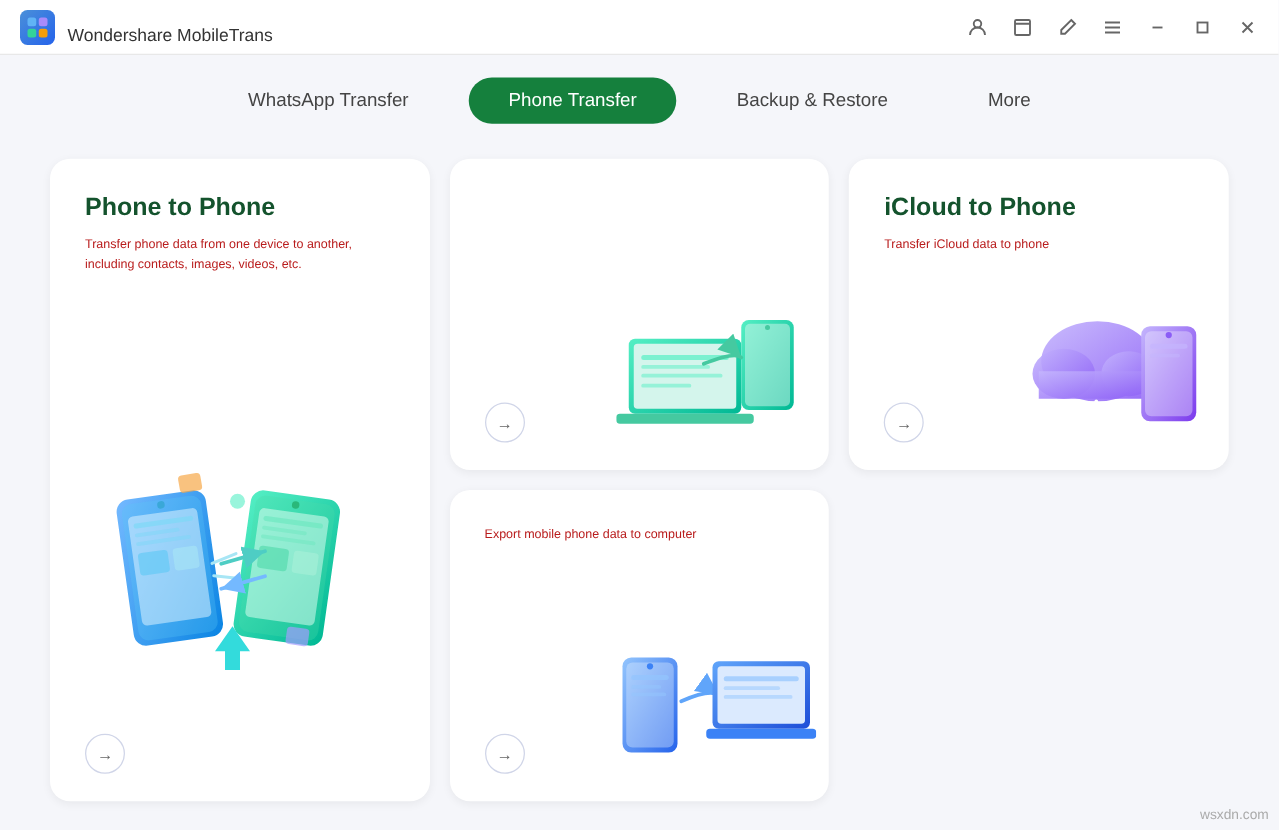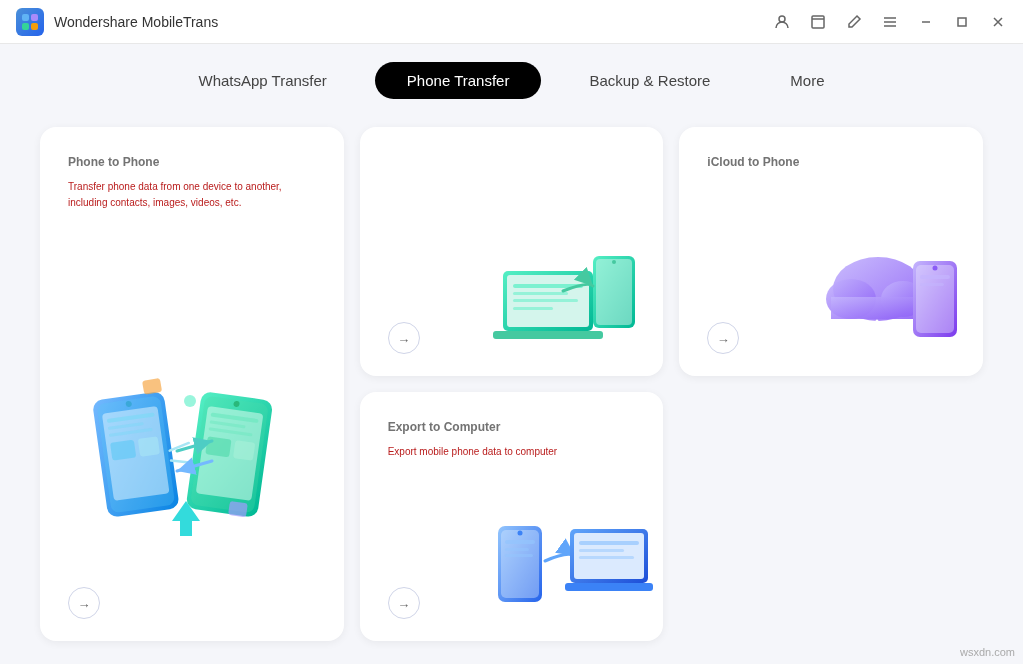--- a/index.html
+++ b/index.html
@@ -18,21 +18,21 @@
       display: flex;
       align-items: center;
       justify-content: space-between;
       padding: 0 16px;
       height: 44px;
       background: #ffffff;
       border-bottom: 1px solid #e8e8e8;
     }
     .titlebar-left {
       display: flex;
-      align-items: center;
+      align-items: flex-end;
       gap: 10px;
     }
     .app-icon {
       width: 28px;
       height: 28px;
       border-radius: 6px;
       background: linear-gradient(135deg, #4a90d9, #2563eb);
       display: flex;
       align-items: center;
       justify-content: center;
@@ -73,21 +73,21 @@
     .nav-tab {
       padding: 10px 32px;
       border-radius: 30px;
       font-size: 15px;
       font-weight: 500;
       cursor: pointer;
       transition: all 0.2s;
       white-space: nowrap;
     }
     .nav-tab.active {
-      background: #000000;
+      background: #15803d;
       color: white;
     }
     .nav-tab:not(.active) {
       background: transparent;
       color: #444;
     }
 
     
     .main-content {
       padding: 12px 40px 24px;
@@ -111,23 +111,23 @@
     }
 
     
     .card-large {
       grid-row: span 2;
       display: flex;
       flex-direction: column;
     }
 
     .card-title {
-      font-size: 12px;
+      font-size: 20px;
       font-weight: 700;
-      color: #737373;
+      color: #14532d;
       margin-bottom: 10px;
     }
     .card-desc {
       font-size: 10px;
       color: #b91c1c;
       line-height: 1.6;
       max-width: 220px;
     }
 
     .arrow-btn {
@@ -368,20 +368,21 @@
             <path d="M0,0 L0,6 L6,3 z" fill="#45c9a0"></path>
           </marker>
         </defs>
       </svg>
     </div>
     <div class="arrow-btn">→</div>
   </div>
 
   <div class="card" style="position:relative; min-height:180px;">
     <div class="card-title">iCloud to Phone</div>
+    <div class="card-desc">Transfer iCloud data to phone</div>
     <div class="illus-small">
       <svg class="icloud-svg" viewBox="0 0 160 120" fill="none" xmlns="http://www.w3.org/2000/svg">
 
         <g transform="translate(10, 5)">
           <ellipse cx="55" cy="38" rx="45" ry="32" fill="url(#cloudGrad)" opacity="0.9"></ellipse>
           <ellipse cx="28" cy="48" rx="25" ry="20" fill="url(#cloudGrad)" opacity="0.9"></ellipse>
           <ellipse cx="80" cy="48" rx="22" ry="18" fill="url(#cloudGrad)" opacity="0.9"></ellipse>
           <rect x="8" y="46" width="90" height="22" rx="0" fill="url(#cloudGrad)" opacity="0.9"></rect>
 
           <path d="M54 70 L54 88" stroke="white" stroke-width="3" stroke-linecap="round"></path>
@@ -404,21 +405,20 @@
             <stop offset="0%" stop-color="#c4b5fd"></stop>
             <stop offset="100%" stop-color="#7c3aed"></stop>
           </linearGradient>
         </defs>
       </svg>
     </div>
     <div class="arrow-btn">→</div>
   </div>
 
   <div class="card" style="position:relative; min-height:180px; grid-column: 2;">
-    <div class="card-title">Export to Computer</div>
     <div class="card-desc">Export mobile phone data to computer</div>
     <div class="illus-small">
       <svg class="export-svg" viewBox="0 0 160 120" fill="none" xmlns="http://www.w3.org/2000/svg">
 
         <g transform="translate(5, 5)">
           <rect x="0" y="10" width="44" height="76" rx="7" fill="url(#bluePhoneExport)"></rect>
           <rect x="3" y="14" width="38" height="68" rx="5" fill="#dbeafe" opacity="0.4"></rect>
           <circle cx="22" cy="17" r="2.5" fill="#3b82f6"></circle>
           <rect x="7" y="24" width="30" height="4" rx="2" fill="#93c5fd" opacity="0.7"></rect>
           <rect x="7" y="32" width="24" height="3" rx="1.5" fill="#93c5fd" opacity="0.5"></rect>

